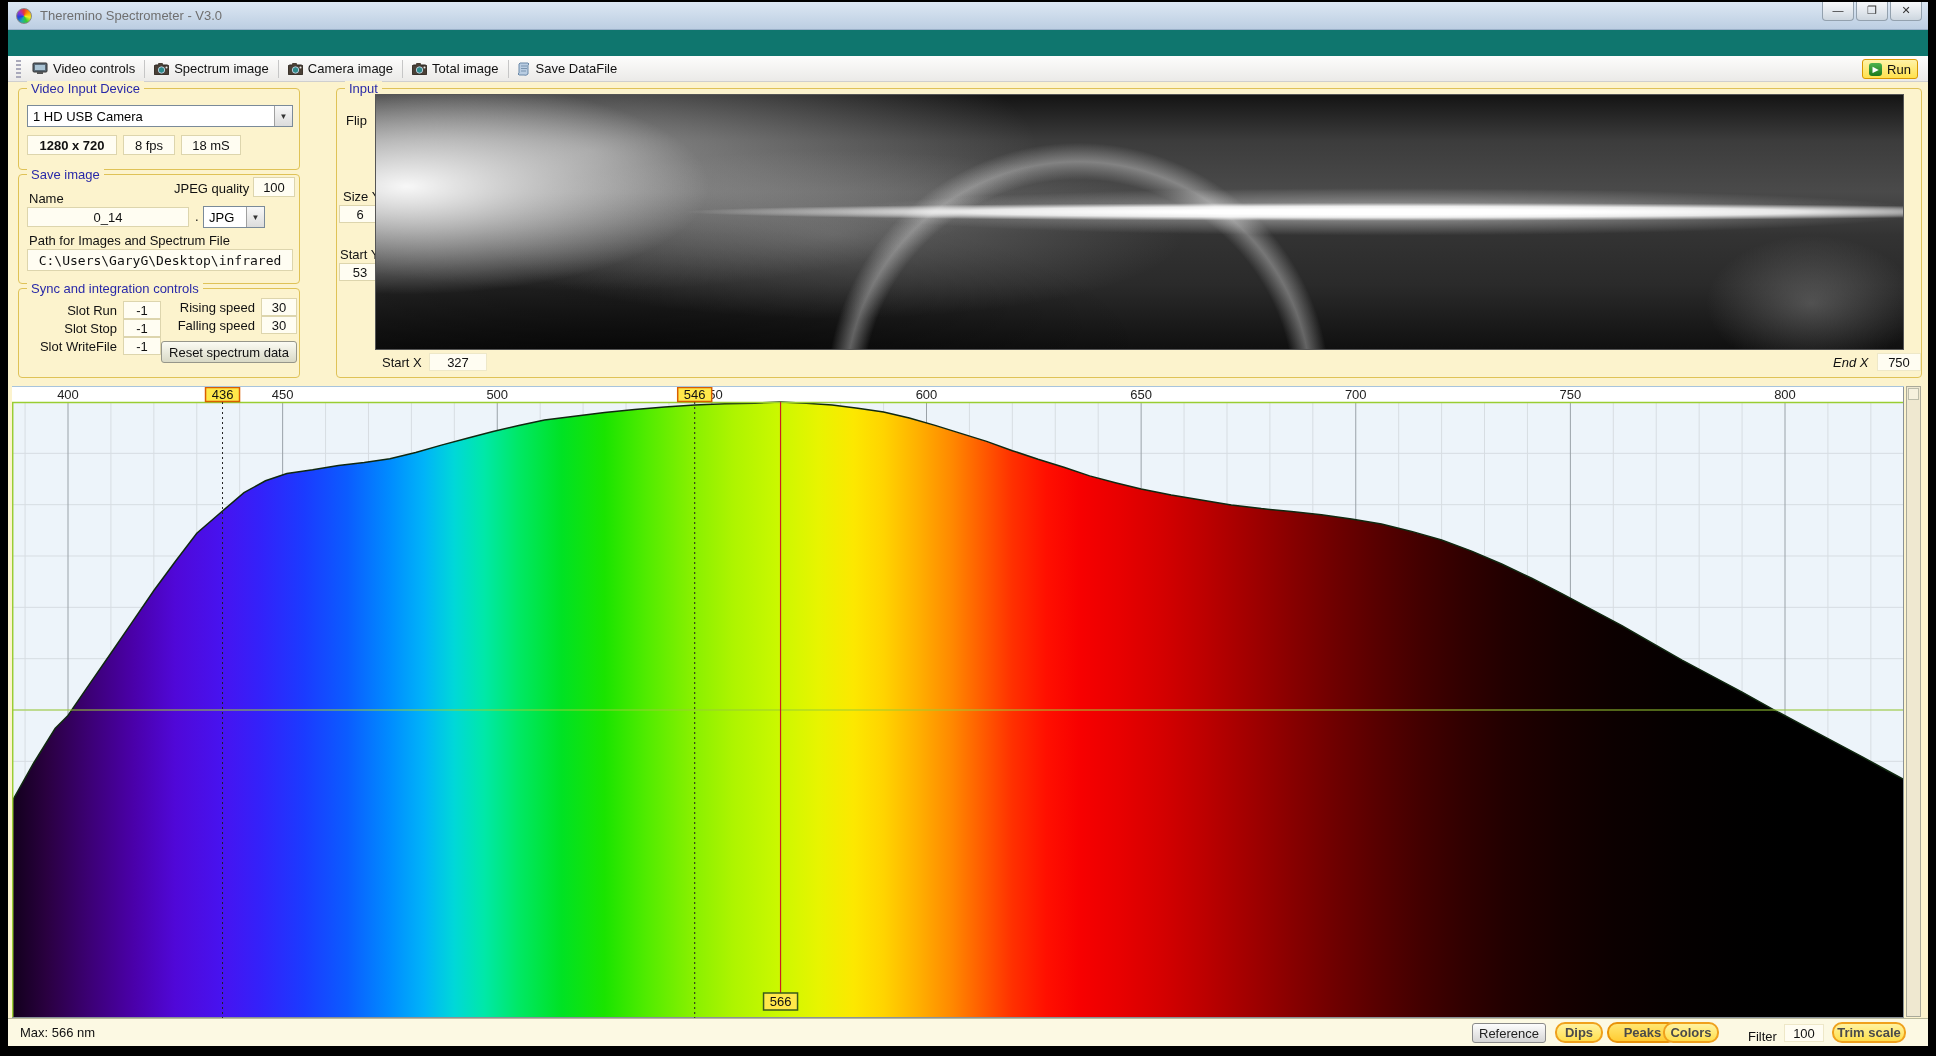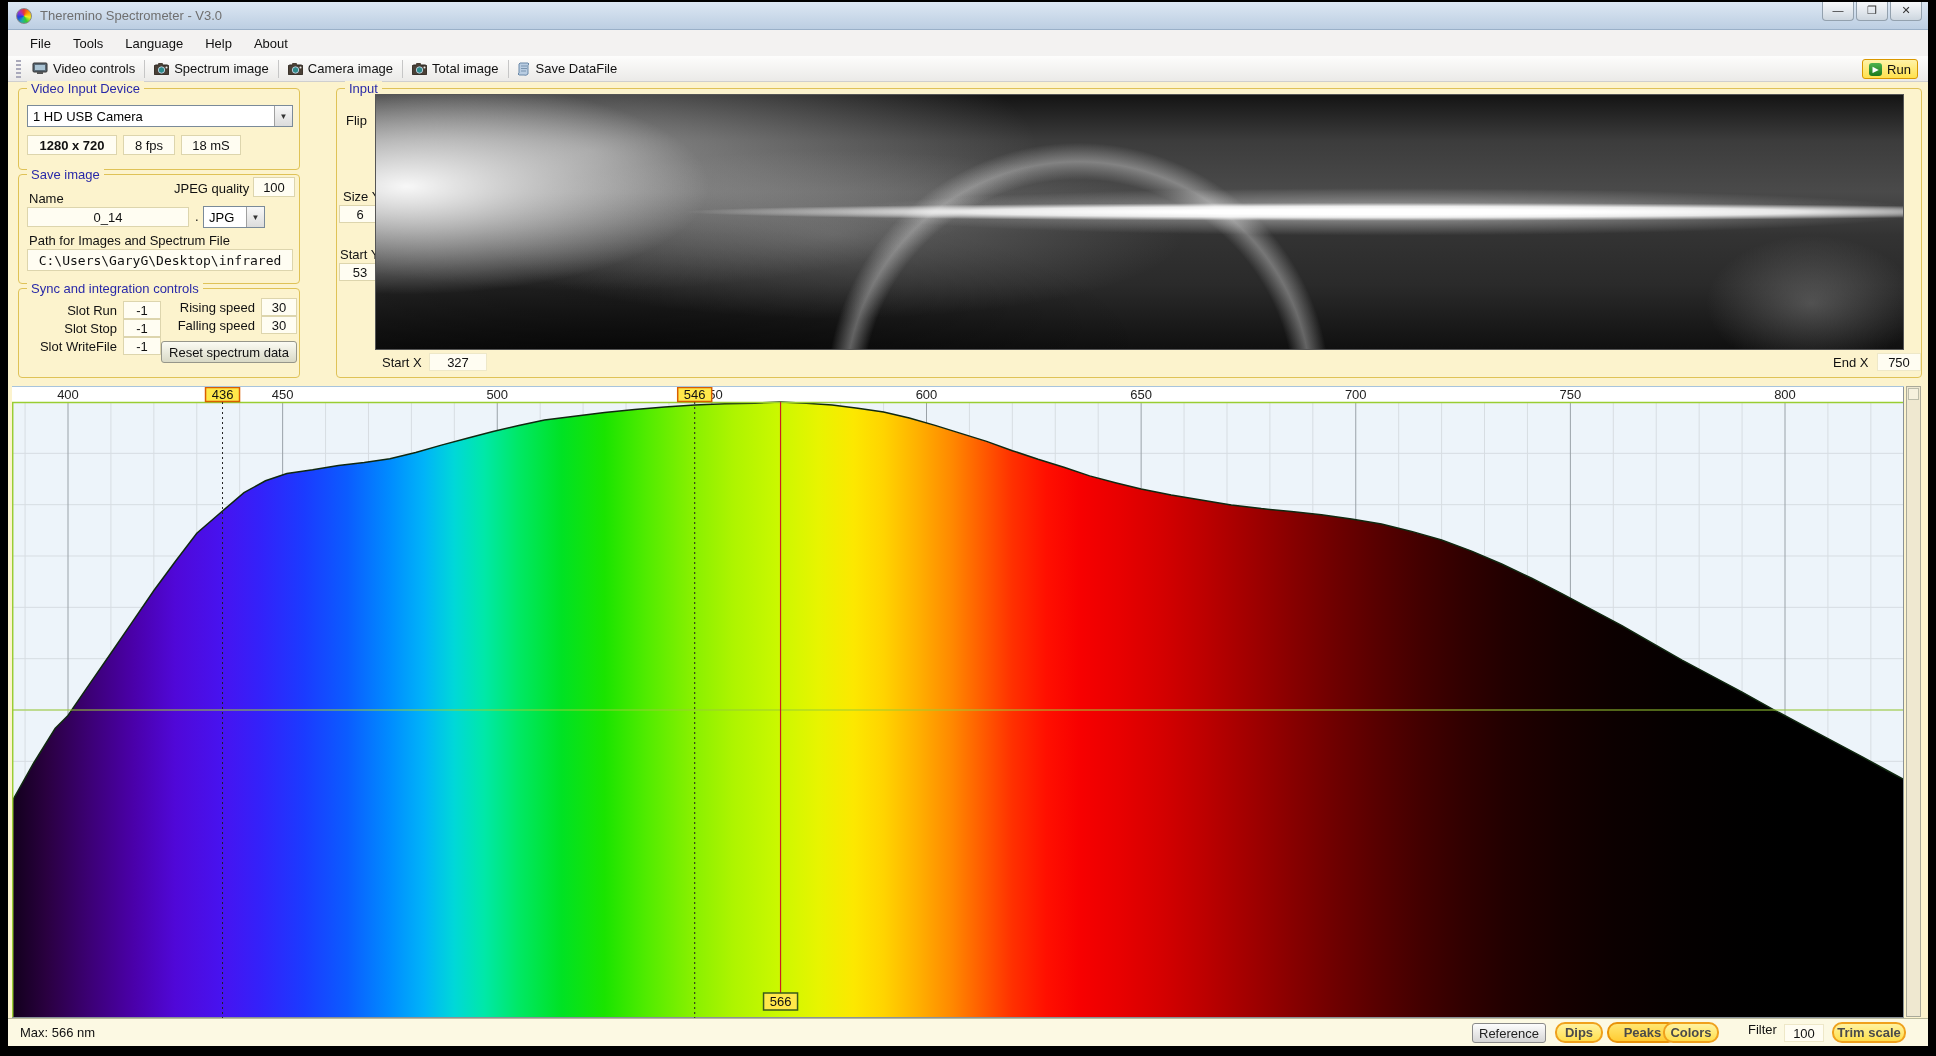--- a/index.html
+++ b/index.html
@@ -98,27 +98,20 @@
     <div class="titlebar">
       <div class="app-icon"></div>
       <div class="title-text">Theremino Spectrometer - V3.0</div>
       <div class="winbtns">
         <div class="winbtn">—</div>
         <div class="winbtn">❐</div>
         <div class="winbtn">✕</div>
       </div>
     </div>
 
-    <div class="menubar">
-      <div class="menu-item">File</div>
-      <div class="menu-item">Tools</div>
-      <div class="menu-item">Language</div>
-      <div class="menu-item">Help</div>
-      <div class="menu-item">About</div>
-    </div>
 
     <div class="toolbar">
       <div class="grip"></div>
       <div class="tb-item">
         <svg width="16" height="13">
             <rect x="1" y="1" width="14" height="9" rx="1" fill="#5a6a76" stroke="#333"></rect>
             <rect x="3" y="3" width="10" height="5" fill="#aac4d4"></rect>
             <rect x="5" y="10" width="6" height="2" fill="#555"></rect>
           </svg>
         <span>Video controls</span>
@@ -213,21 +206,21 @@
       <div class="group" style="left:328px;top:6px;width:1586px;height:290px;">
         <div class="legend">Input</div>
         <div class="lbl" style="left:9px;top:24px;">Flip</div>
         <div class="checkbox" style="left:42px;top:25px;"></div>
         <div class="lbl" style="left:6px;top:100px;">Size Y</div>
         <div class="vbox" style="left:2px;top:116px;width:42px;height:18px;">6</div>
         <div class="lbl" style="left:3px;top:158px;">Start Y</div>
         <div class="vbox" style="left:2px;top:174px;width:42px;height:18px;">53</div>
         <div class="lbl" style="left:45px;top:266px;">Start X</div>
         <div class="vbox" style="left:92px;top:264px;width:58px;height:18px;background:#fffdf2;border-color:#eee8c8;">327</div>
-        <div class="lbl" style="left:1496px;top:266px;">End X</div>
+        <div class="lbl" style="left:1496px;top:266px;font-style:italic;">End X</div>
         <div class="vbox" style="left:1540px;top:264px;width:44px;height:18px;background:#fffdf2;border-color:#eee8c8;">750</div>
       </div>
 
       <div class="camera" style="top:12px;"></div>
     </div>
 
     <div class="chart">
       <svg id="chart-svg" width="1892" height="631">
           <defs>
             <linearGradient id="spec" x1="0" y1="0" x2="1892" y2="0" gradientUnits="userSpaceOnUse">
@@ -371,18 +364,18 @@
     <div class="side-strip">
         <div class="sq"></div>
       </div>
 
     <div class="statusbar">
       <div class="lbl" style="left:12px;top:6px;">Max: 566 nm</div>
       <div class="ref-btn" style="left:1464px;width:74px;">Reference</div>
       <div class="pill" style="left:1547px;width:48px;">Dips</div>
       <div class="pill active" style="left:1599px;width:71px;">Peaks</div>
       <div class="pill" style="left:1655px;width:56px;">Colors</div>
-      <div class="lbl" style="left:1740px;top:3px;">Filter</div>
+      <div class="lbl" style="left:1740px;top:10px;">Filter</div>
       <div class="vbox" style="left:1776px;top:5px;width:40px;height:18px;background:#fffdf2;border-color:#eee8c8;">100</div>
       <div class="pill" style="left:1824px;width:74px;">Trim scale</div>
     </div>
   </div>
 </div>
 
 </body></html>

